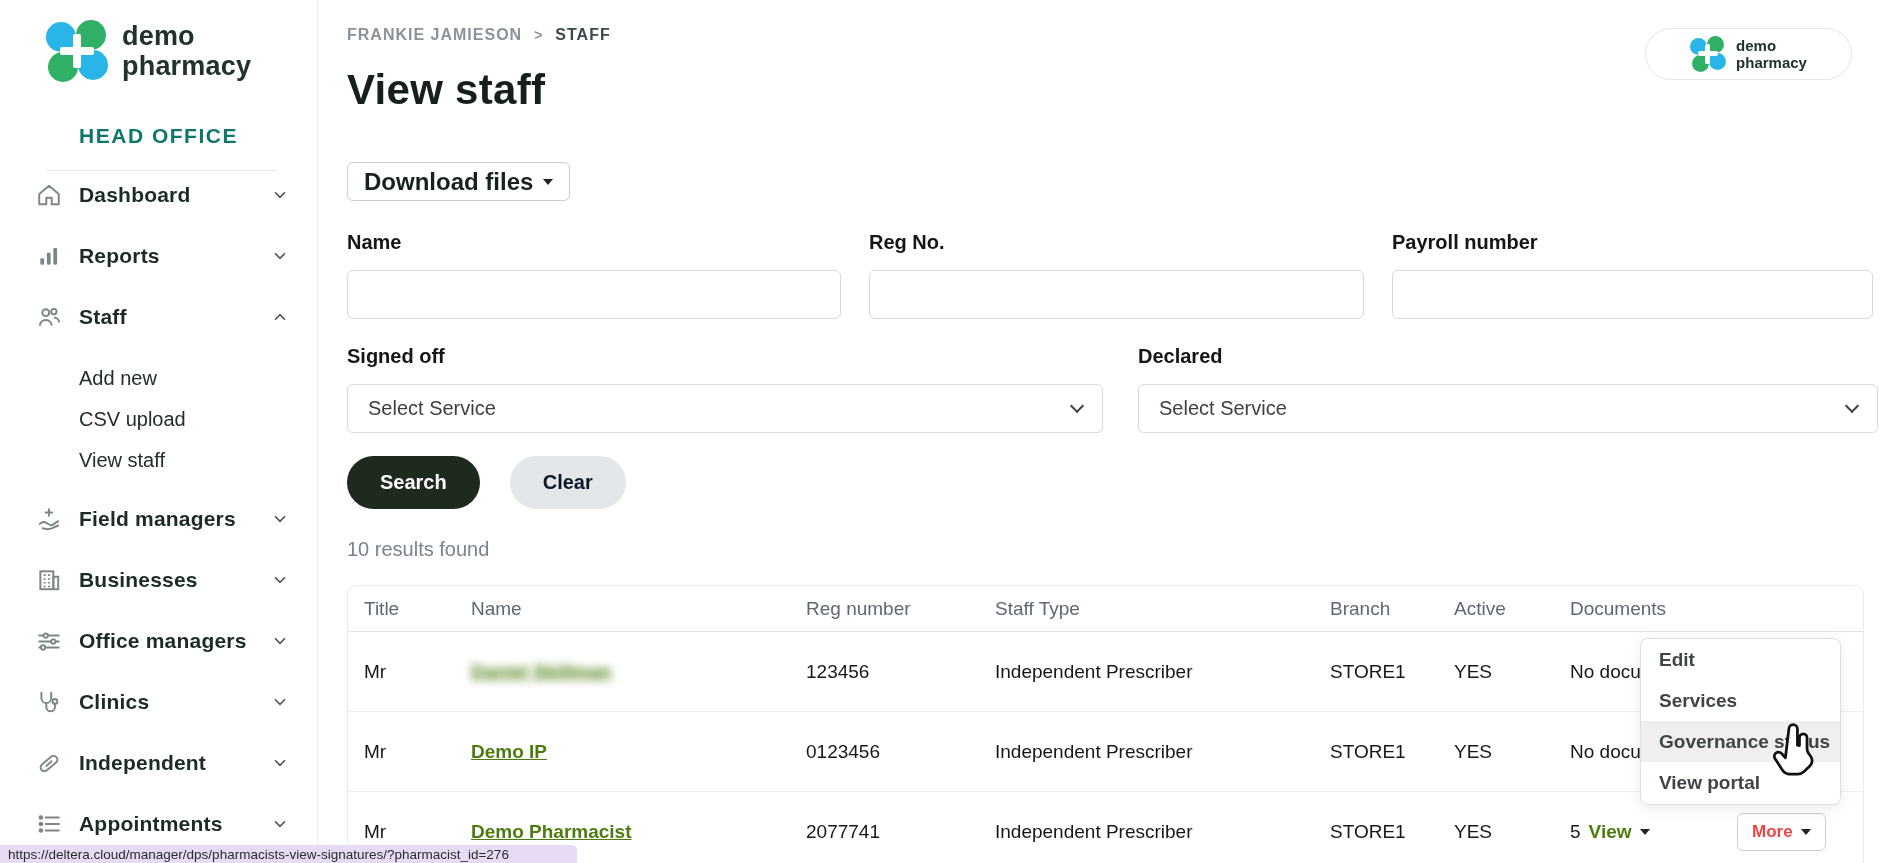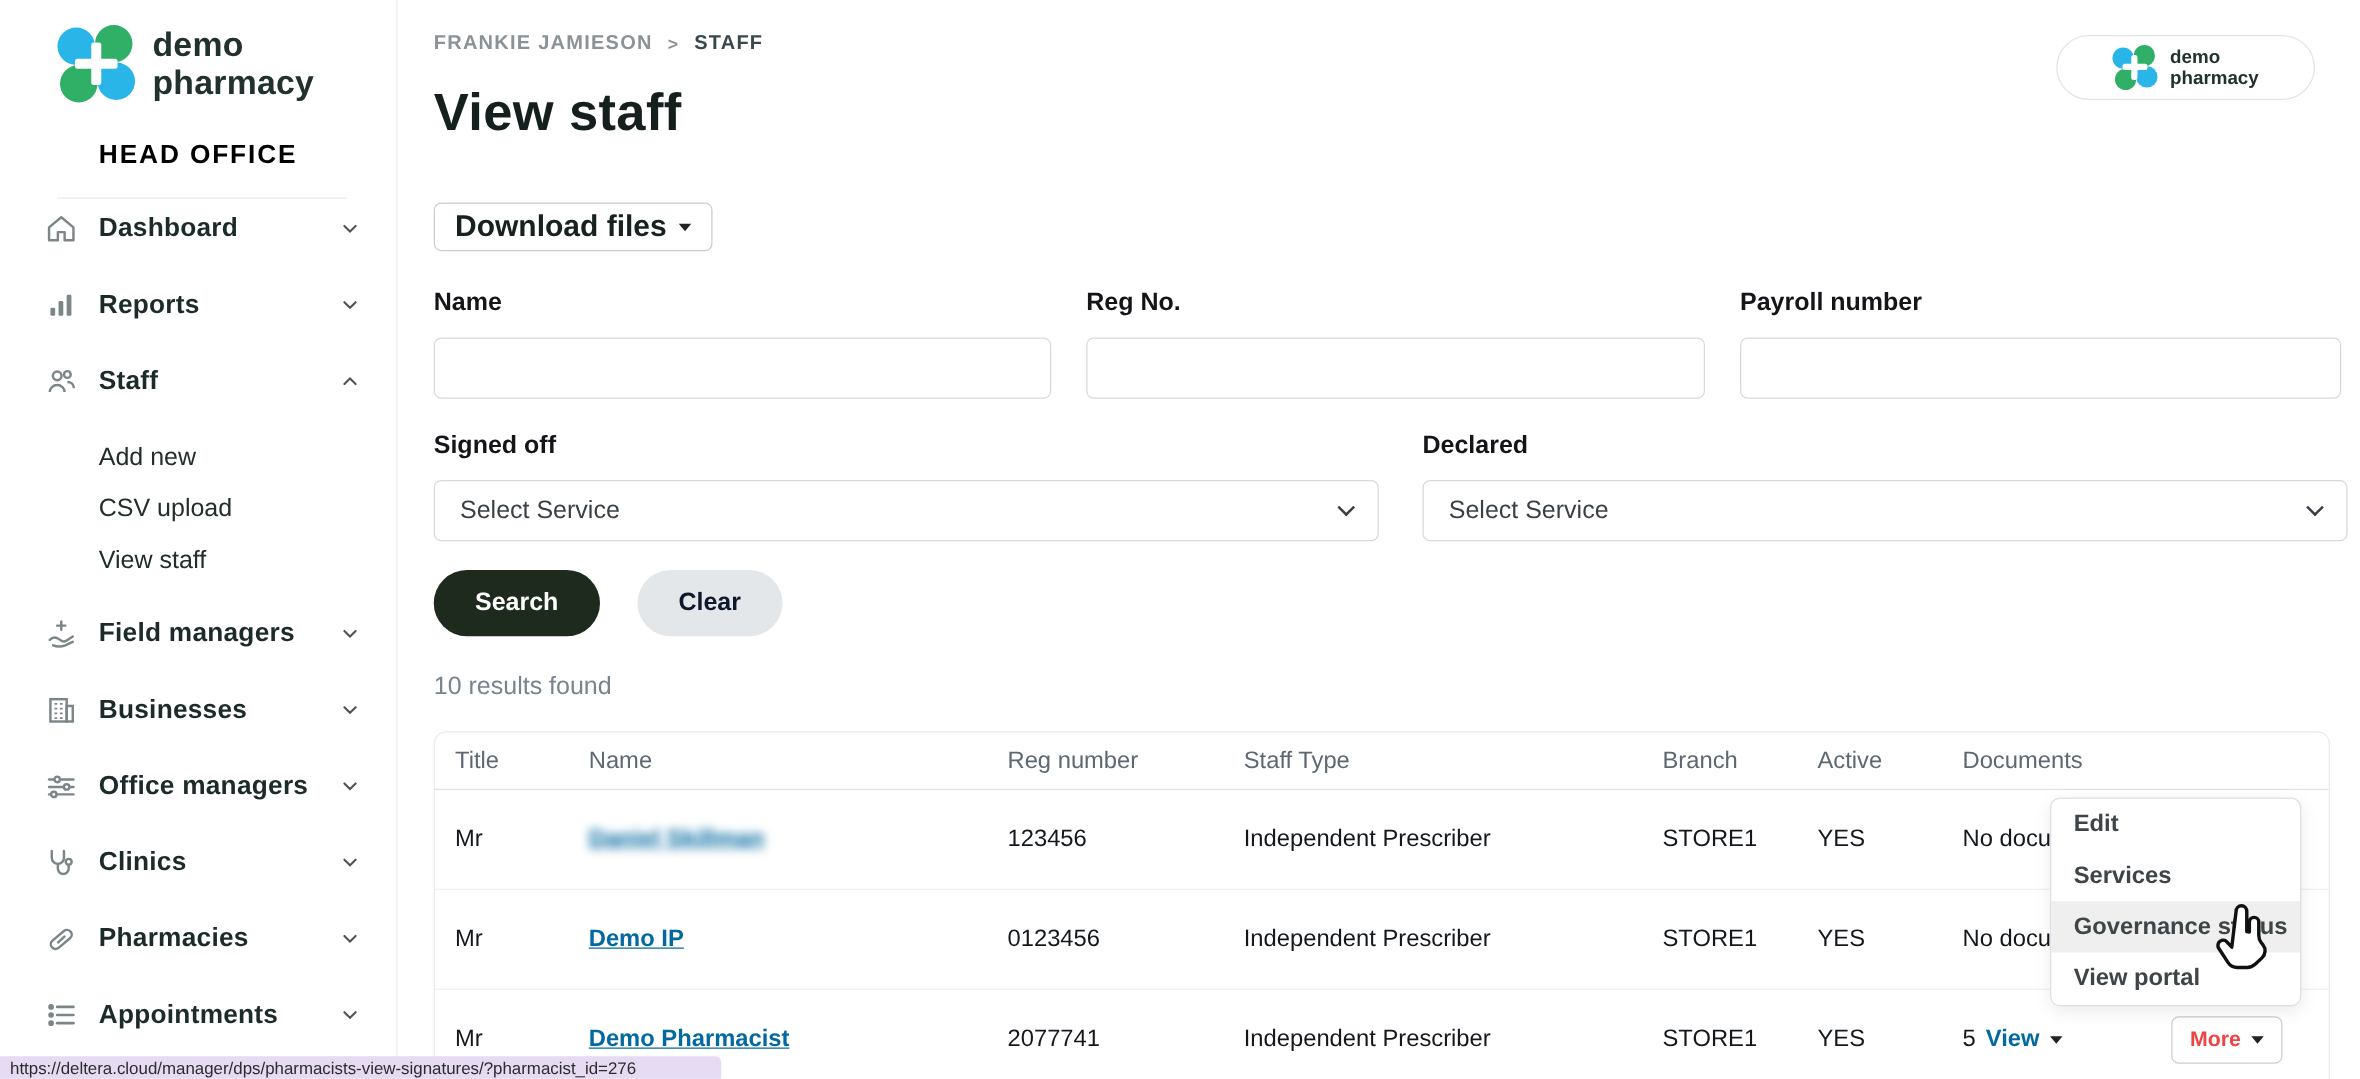--- a/index.html
+++ b/index.html
@@ -13,21 +13,21 @@
   .brand { display:flex; align-items:center; gap:14px; padding:20px 0 0 46px; }
   .logo { position:relative; width:62px; height:62px; flex:0 0 62px; }
   .petal { position:absolute; width:30px; height:30px; }
   .petal.tl { left:0;  top:2px;  border-radius:50% 50% 0 50%; }
   .petal.tr { right:2px; top:0;  border-radius:50% 50% 50% 0; }
   .petal.bl { left:2px; bottom:0; border-radius:50% 0 50% 50%; }
   .petal.br { right:0; bottom:2px; border-radius:0 50% 50% 50%; }
   .logo .cross-v { position:absolute; left:27px; top:14px; width:8px; height:34px; background:#fff; border-radius:2px; }
   .logo .cross-h { position:absolute; left:14px; top:27px; width:34px; height:8px; background:#fff; border-radius:2px; }
   .brand-text { font-size:27px; font-weight:600; color:#20312e; line-height:1.12; letter-spacing:.2px; }
-  .office { text-align:center; font-size:21px; font-weight:800; letter-spacing:1.5px; color:#000000; margin-top:30px; }
+  .office { text-align:center; font-size:21px; font-weight:800; letter-spacing:1.5px; color:#0f766e; margin-top:42px; }
   .side-divider { height:1px; background:#e8e8e8; margin:22px 40px 0 46px; }
 
   nav { margin-top:4px; }
   .nav-item { display:flex; align-items:center; height:40px; margin:0 28px 21px 36px; cursor:pointer; }
   .nav-item .ico { width:26px; height:26px; margin-right:17px; flex:0 0 26px; color:#7c8688; }
   .nav-item .lbl { font-size:21px; font-weight:700; color:#1c2b2a; letter-spacing:.2px; flex:1; }
   .nav-item .chev { color:#4c5457; width:18px; height:18px; }
   .sub-item { height:41px; display:flex; align-items:center; padding-left:79px; font-size:20px;
               color:#232d2c; cursor:pointer; }
   .sub-gap { height:18px; }
@@ -67,21 +67,21 @@
 
   
   .tbl { margin-top:24px; width:1517px; border:1px solid #e7eaee; border-radius:10px 10px 0 0;
          background:#fff; }
   .t-grid { display:grid; grid-template-columns:107px 335px 189px 335px 124px 116px 167px 1fr; align-items:center; }
   .t-head { height:46px; border-bottom:1px solid #dfe3e8; }
   .t-head > div { font-size:19px; color:#5d6873; padding-left:16px; }
   .t-row { height:80px; border-bottom:1px solid #eef0f3; }
   .t-row > div { font-size:19px; color:#14181c; padding-left:16px; }
   .t-row.partial { height:80px; }
-  a.cell-link { color:#0369a1; font-weight:700; text-decoration:underline; cursor:pointer;text-align:right; }
+  a.cell-link { color:#4d7c0f; font-weight:700; text-decoration:underline; cursor:pointer;text-align:right; }
   .blurred { filter:blur(4px); color:#2f8fdd; font-weight:700; }
   .docs-view { display:inline-flex; align-items:center; gap:8px; }
   .docs-view .num { color:#14181c; }
   .more-btn { display:inline-flex; align-items:center; gap:8px; height:38px; padding:0 14px;
               border:1px solid #c9cdd2; border-radius:6px; background:#fff; font-size:17px;
               font-weight:700; color:#ef4444; cursor:pointer; }
 
   
   .badge { position:absolute; right:36px; top:28px; width:207px; height:52px; border:1px solid #e2e5e8;
            border-radius:26px; background:#fff; display:flex; align-items:center; justify-content:center; gap:10px; }
@@ -249,21 +249,21 @@
         </span>
       </div>
 
       <div class="nav-item">
         <span class="ico">
           <svg class="sico" viewBox="0 0 24 24" width="26" height="26" fill="none" stroke="currentColor" stroke-width="1.8">
               <rect x="3" y="9" width="18" height="7" rx="3.5" transform="rotate(-40 12 12.5)"></rect>
               <line x1="9" y1="15" x2="15" y2="10" transform="rotate(-3 12 12.5)"></line>
             </svg>
         </span>
-        <span class="lbl">Pharmacies</span>
+        <span class="lbl">Independent</span>
         <span class="chev">
           <svg viewBox="0 0 24 24" width="18" height="18" fill="none" stroke="currentColor" stroke-width="2.2" stroke-linecap="round">
               <polyline points="6 9 12 15 18 9"></polyline>
             </svg>
         </span>
       </div>
 
       <div class="nav-item">
         <span class="ico">
           <svg class="sico" viewBox="0 0 24 24" width="26" height="26" fill="none" stroke="currentColor" stroke-width="2" stroke-linecap="round">

